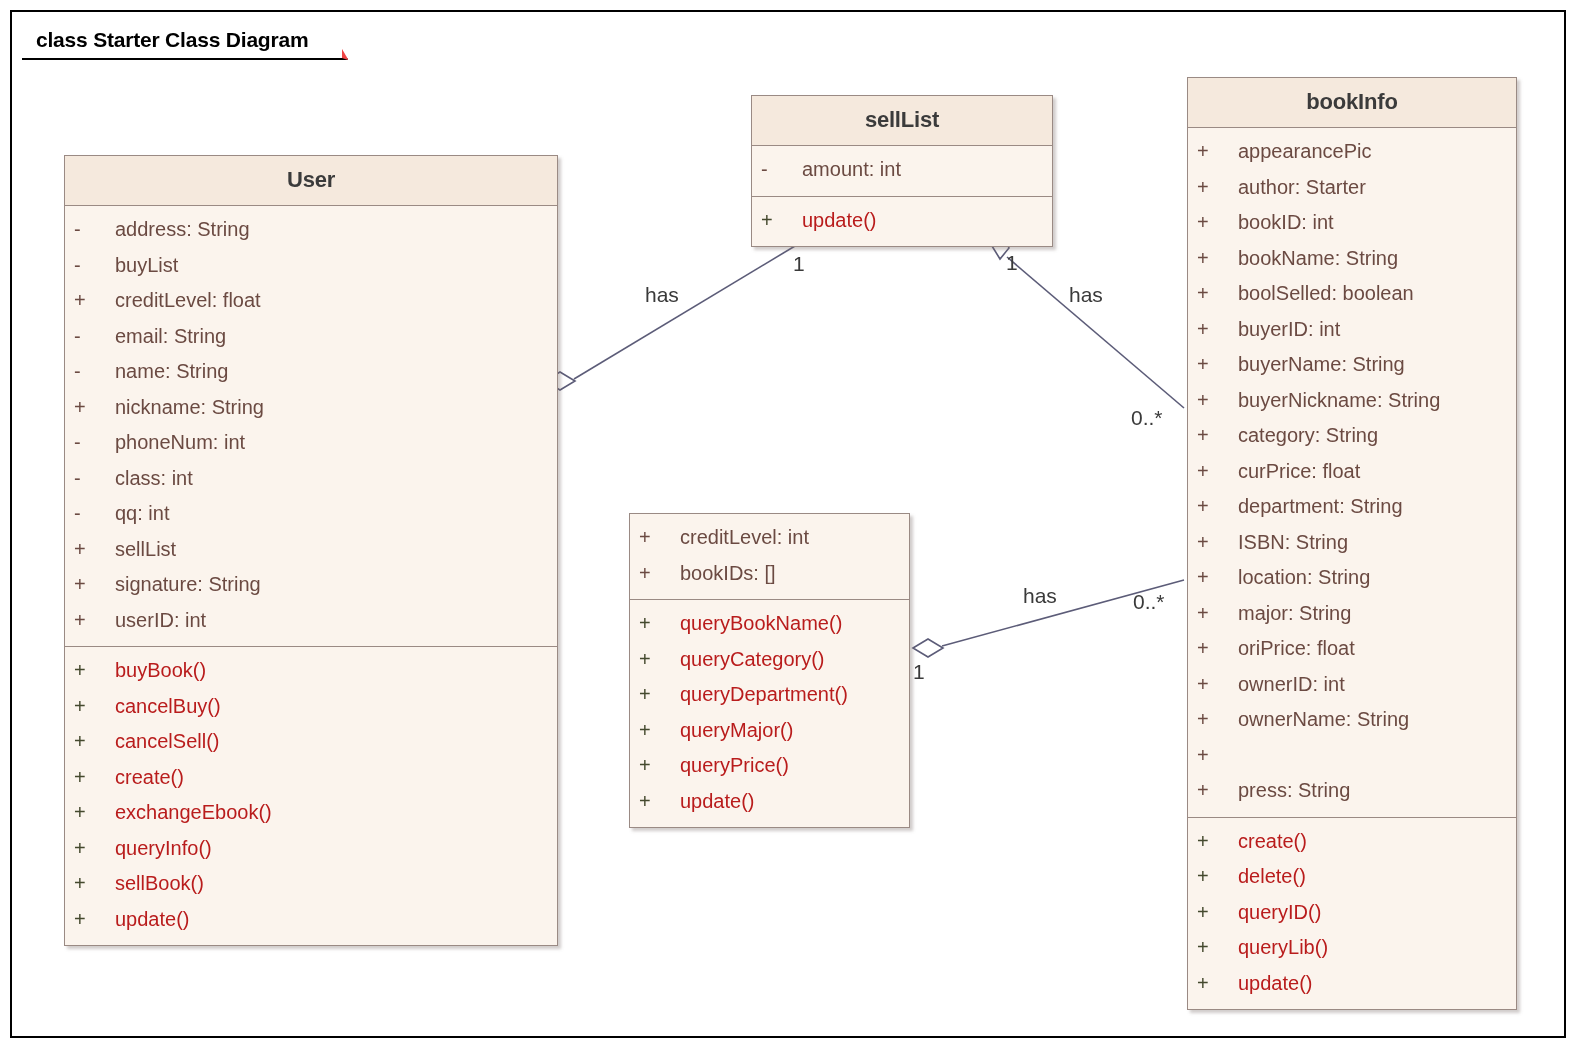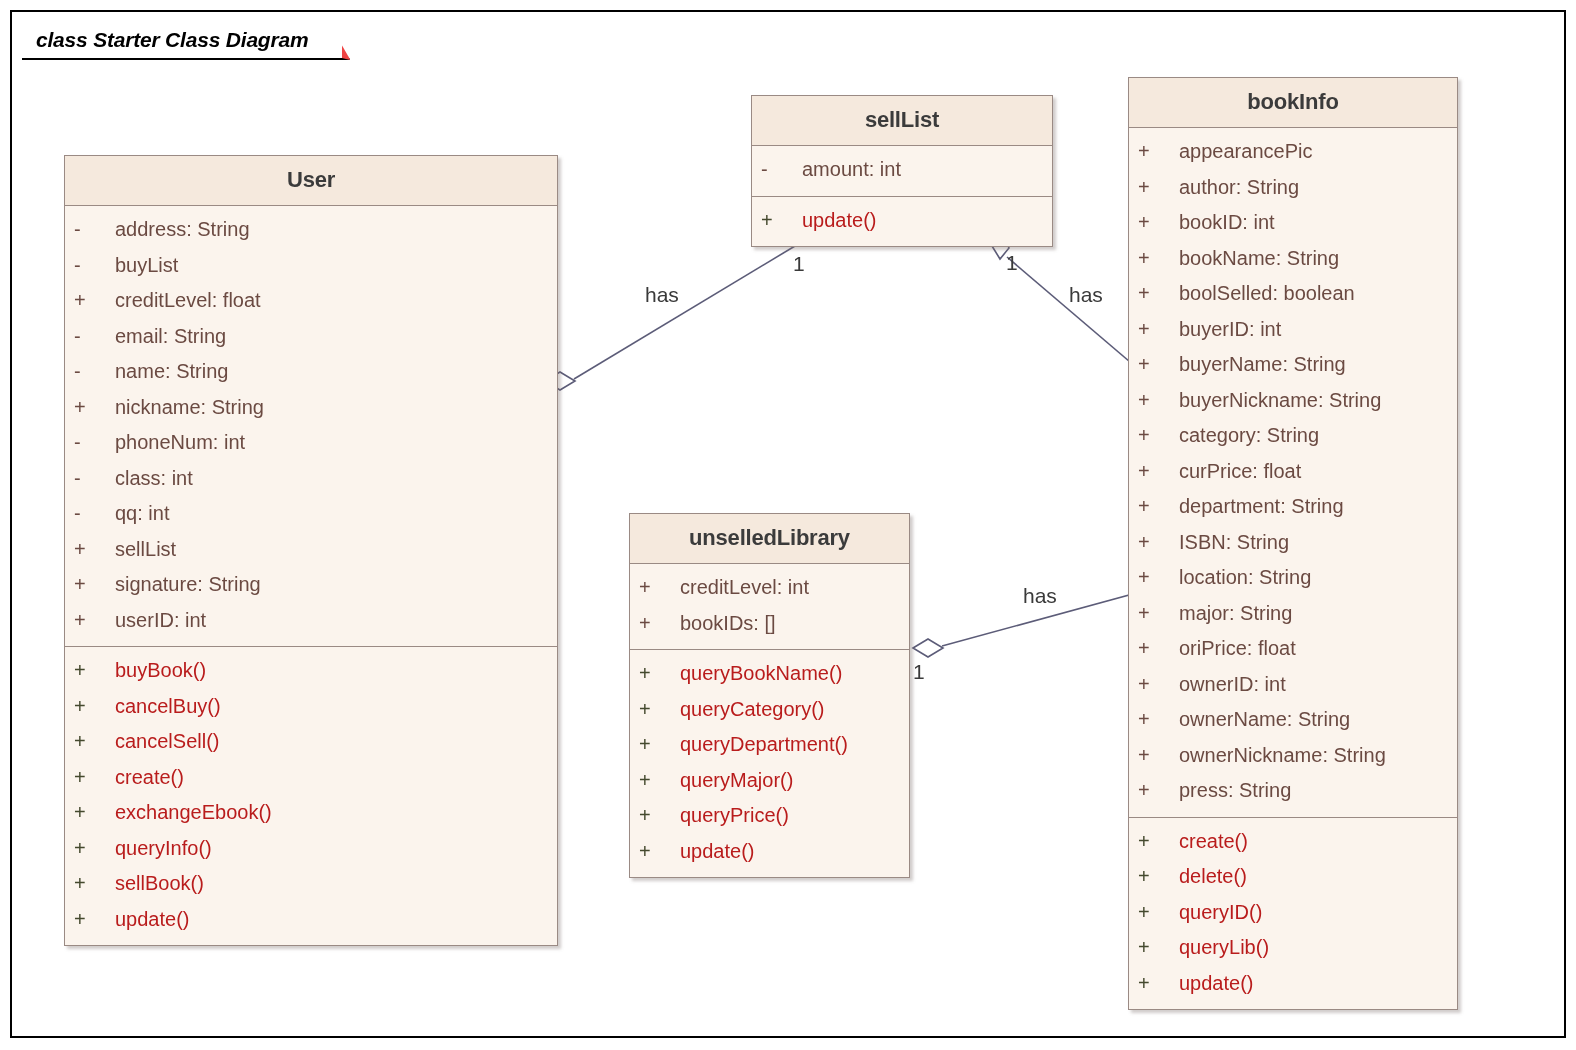--- a/index.html
+++ b/index.html
@@ -20,31 +20,30 @@
     border: 2px solid #000000;
     box-sizing: border-box;
     background: #ffffff;
   }
   #frame-title {
     position: absolute;
     left: 10px; top: 10px;
     height: 38px;
     box-sizing: border-box;
     background: #ffffff;
-    border-right: 8px solid #ef4444;
+    border-right: 6px solid #ef4444;
     border-bottom: 2px solid #000;
     padding: 0 34px 0 14px;
     display: flex; align-items: center;
     font-size: 21px; font-weight: bold;
     color: #000000;
     letter-spacing: -0.2px;
     -webkit-clip-path: polygon(0 0, calc(100% - 22px) 0, 100% 100%, 0 100%);
     clip-path: polygon(0 0, calc(100% - 22px) 0, 100% 100%, 0 100%);
     white-space: nowrap;
-    font-style: italic;
   }
   
   .uml-class {
     position: absolute;
     box-sizing: border-box;
     border: 1px solid #9a8a84;
     background: #fdf8f3;
     box-shadow: 3px 3px 3px rgba(120,110,105,0.35);
   }
   .uml-header {
@@ -227,21 +226,20 @@
   </div>
   <div class="uml-section ops">
     <div class="uml-row">
         <span class="vis">+</span>
         <span class="mem">update()</span>
       </div>
   </div>
 </div>
 
 <div class="uml-class" style="left:629px; top:513px; width:281px;">
-  <div class="uml-header">unselledLibrary</div>
   <div class="uml-section attrs">
     <div class="uml-row">
         <span class="vis">+</span>
         <span class="mem">creditLevel: int</span>
       </div>
     <div class="uml-row">
         <span class="vis">+</span>
         <span class="mem">bookIDs: []</span>
       </div>
   </div>
@@ -266,30 +264,30 @@
         <span class="vis">+</span>
         <span class="mem">queryPrice()</span>
       </div>
     <div class="uml-row">
         <span class="vis">+</span>
         <span class="mem">update()</span>
       </div>
   </div>
 </div>
 
-<div class="uml-class" style="left:1128px; top:77px; width:330px;">
+<div class="uml-class" style="left:1187px; top:77px; width:330px;">
   <div class="uml-header">bookInfo</div>
   <div class="uml-section attrs">
     <div class="uml-row">
         <span class="vis">+</span>
         <span class="mem">appearancePic</span>
       </div>
     <div class="uml-row">
         <span class="vis">+</span>
-        <span class="mem">author: String</span>
+        <span class="mem">author: Starter</span>
       </div>
     <div class="uml-row">
         <span class="vis">+</span>
         <span class="mem">bookID: int</span>
       </div>
     <div class="uml-row">
         <span class="vis">+</span>
         <span class="mem">bookName: String</span>
       </div>
     <div class="uml-row">
@@ -339,21 +337,20 @@
     <div class="uml-row">
         <span class="vis">+</span>
         <span class="mem">ownerID: int</span>
       </div>
     <div class="uml-row">
         <span class="vis">+</span>
         <span class="mem">ownerName: String</span>
       </div>
     <div class="uml-row">
         <span class="vis">+</span>
-        <span class="mem">ownerNickname: String</span>
       </div>
     <div class="uml-row">
         <span class="vis">+</span>
         <span class="mem">press: String</span>
       </div>
   </div>
   <div class="uml-section ops">
     <div class="uml-row">
         <span class="vis">+</span>
         <span class="mem">create()</span>

